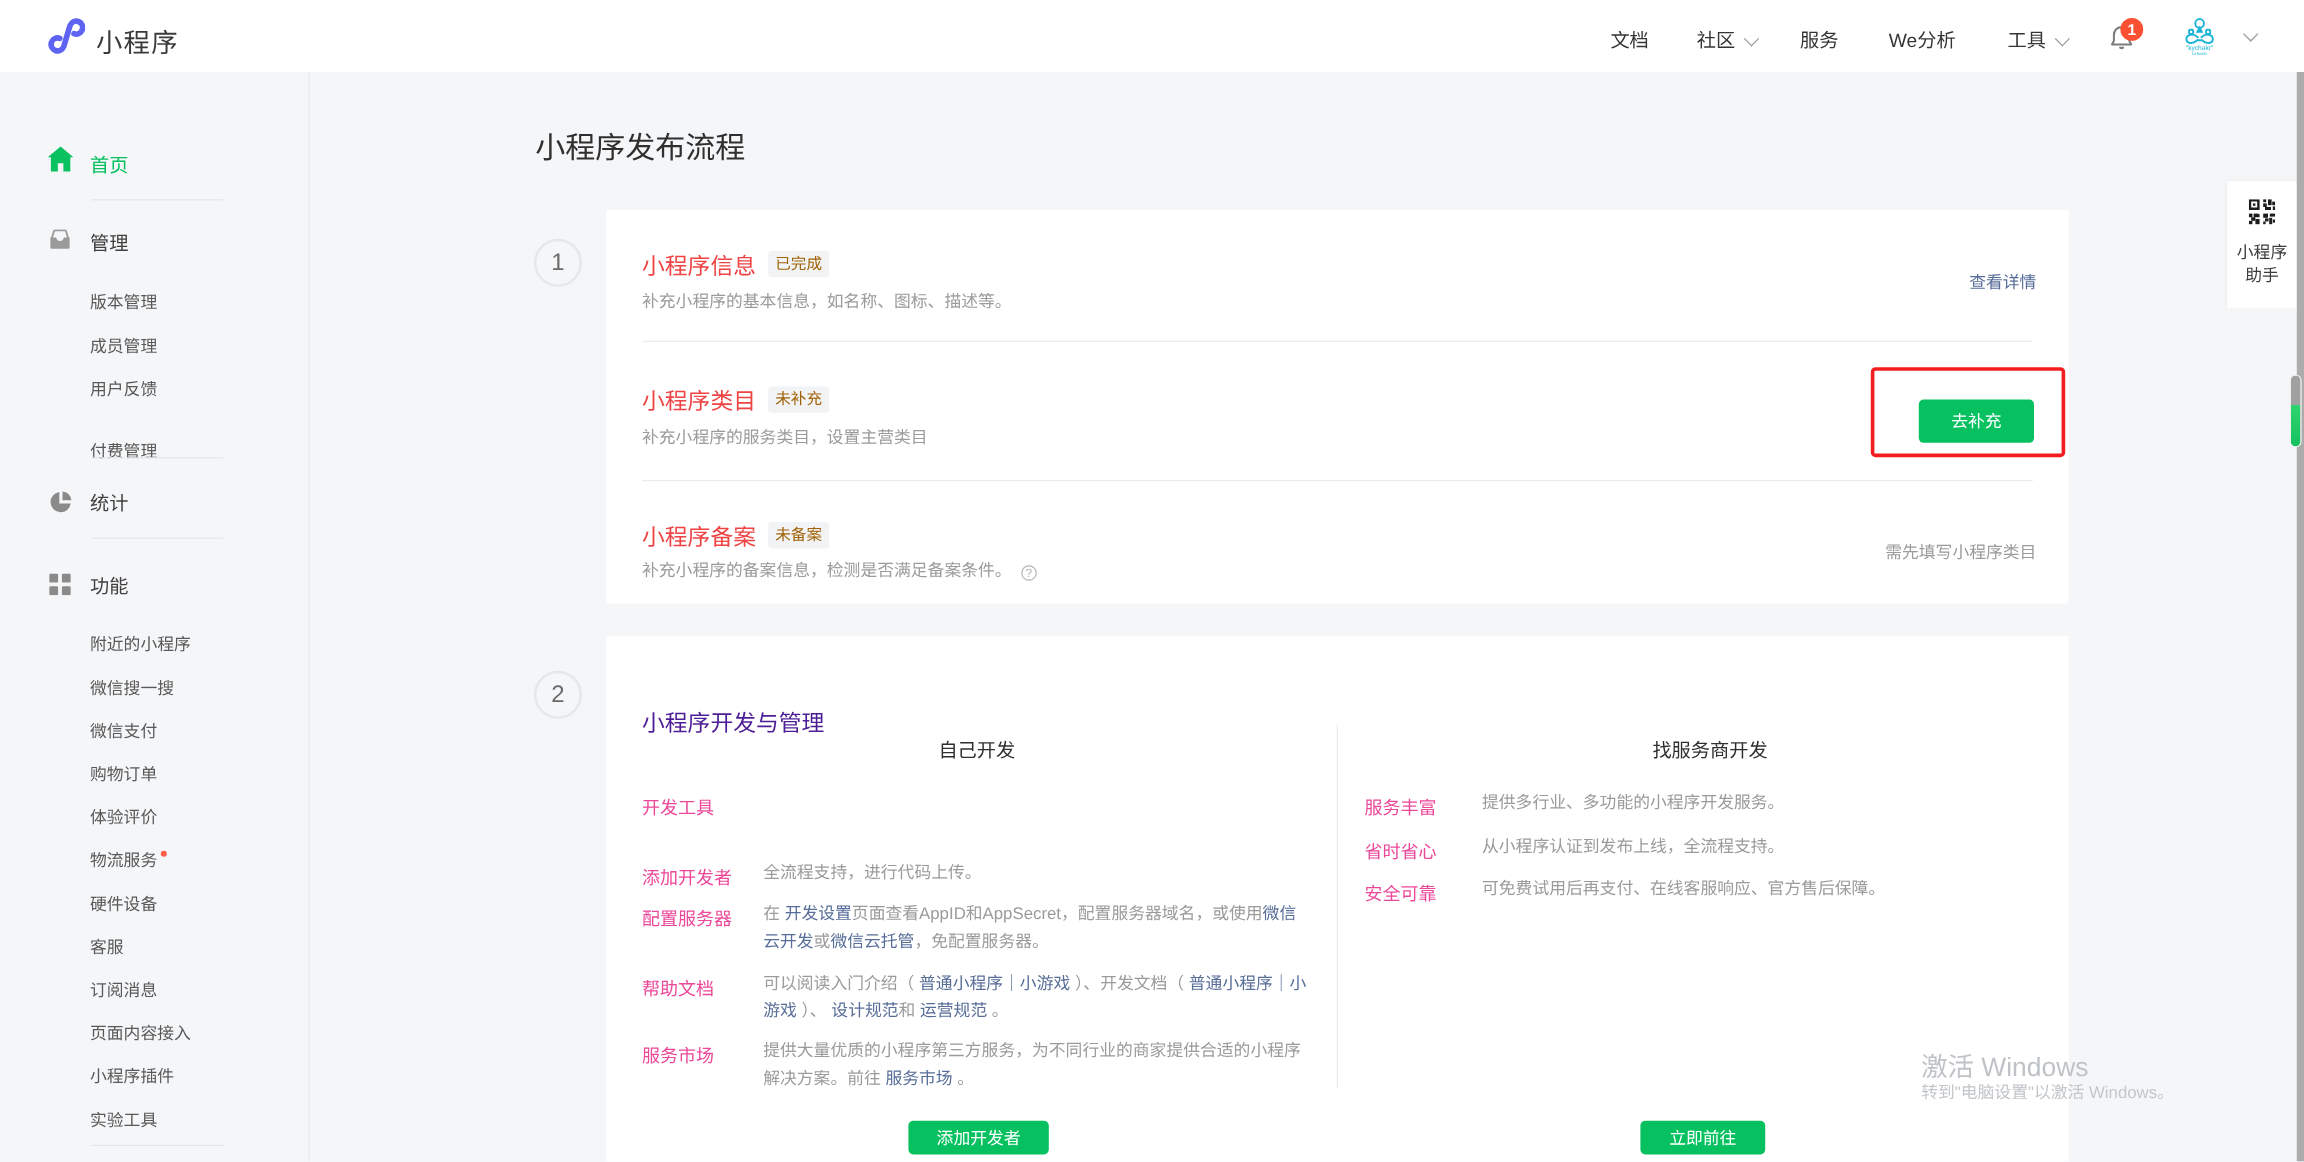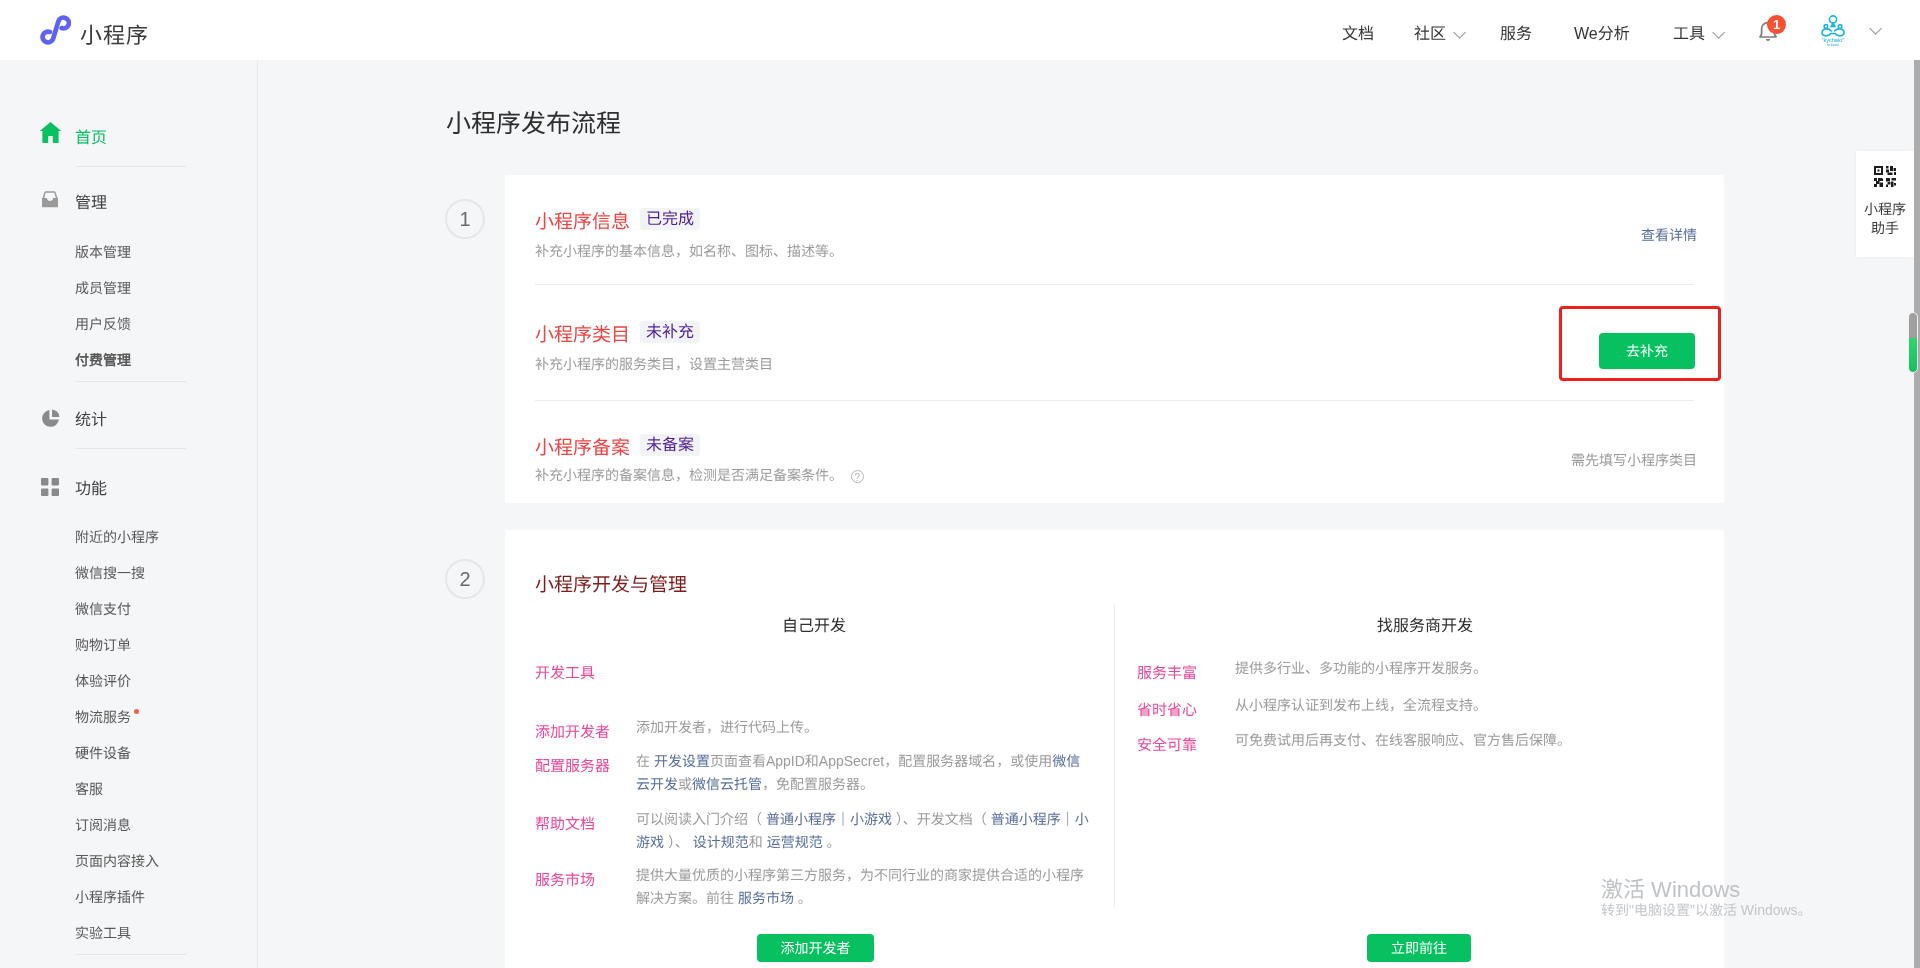--- a/index.html
+++ b/index.html
@@ -18,21 +18,21 @@
 #sidebarline { position:absolute; left:257px; top:60px; width:1px; height:908px; background:#e7e8ea; }
 .side-main { position:absolute; left:75px; font-size:16px; color:#3f3f3f; }
 .side-sub { position:absolute; left:75px; font-size:14px; color:#595959; }
 .side-ico { position:absolute; left:42px; }
 .side-div { position:absolute; left:76px; width:110px; height:1px; background:#e4e5e8; }
 
 
 .card { position:absolute; left:505px; width:1219px; background:#fff; border-radius:2px; }
 .stepnum { position:absolute; left:445px; width:40px; height:40px; border:2px solid #e4e7eb; border-radius:50%; background:#f5f6f8; color:#6a6a6a; font-size:20px; text-align:center; line-height:36px; }
 .sec-title { font-size:19px; color:#ef4444; }
-.tag { display:inline-block; margin-left:10px; font-size:16px; color:#4c1d95; background:#f2f3f5; padding:3px 6px; line-height:16px; border-radius:3px; position:relative; top:-4px; }
+.tag { display:inline-block; margin-left:10px; font-size:13px; color:#a16207; background:#f2f3f5; padding:3px 6px; line-height:16px; border-radius:3px; position:relative; top:-4px; }
 .desc { font-size:14px; color:#9b9b9b; }
 .h-div { position:absolute; left:30px; width:1159px; height:1px; background:#ececec; }
 .link { color:#586e99; text-decoration:none; }
 .btn { position:absolute; background:#07c160; color:#fff; font-size:14px; text-align:center; border-radius:4px; }
 
 
 .lab { position:absolute; font-size:15px; color:#ec4899; }
 .dtext { position:absolute; font-size:14px; color:#9b9b9b; line-height:23px; }
 
 
@@ -87,21 +87,21 @@
 <div class="side-main" style="top:124px;color:#07c160;">首页</div>
 <div class="side-div" style="top:166px;"></div>
 <svg class="side-ico" style="left:41px;top:191px;" width="18" height="17" viewBox="0 0 18 17">
   <path d="M2.2 7.5 L4 1.6 Q4.2 0.9 5 0.9 L13 0.9 Q13.8 0.9 14 1.6 L15.8 7.5" fill="none" stroke="#9a9a9a" stroke-width="1.5"></path>
   <path d="M1 7 H5.9 Q6.2 9.9 9 9.9 Q11.8 9.9 12.1 7 H17 V15.4 Q17 16.3 16.1 16.3 H1.9 Q1 16.3 1 15.4 Z" fill="#9a9a9a"></path>
 </svg>
 <div class="side-main" style="top:189px;">管理</div>
 <div class="side-sub" style="top:241px;">版本管理</div>
 <div class="side-sub" style="top:277px;">成员管理</div>
 <div class="side-sub" style="top:313px;">用户反馈</div>
-<div class="side-sub" style="top:349px;font-weight:bold;">付费管理</div>
+<div class="side-sub" style="top:365px;">付费管理</div>
 <div class="side-div" style="top:381px;"></div>
 <svg class="side-ico" style="left:41px;top:409px;" width="19" height="19" viewBox="0 0 18 18">
   <path d="M8 1 A8 8 0 1 0 17 10 L8 10 Z" fill="#8a8a8a"></path>
   <path d="M10.5 0.5 L10.5 7.5 L17.5 7.5 A7.5 7.5 0 0 0 10.5 0.5 Z" fill="#8a8a8a"></path>
 </svg>
 <div class="side-main" style="top:406px;">统计</div>
 <div class="side-div" style="top:448px;"></div>
 <svg class="side-ico" style="left:41px;top:478px;" width="18" height="18" viewBox="0 0 17 17">
   <g fill="#8a8a8a">
     <rect x="0" y="0" width="7" height="7" rx="1"></rect>
@@ -141,29 +141,29 @@
   <div class="h-div" style="top:225px;"></div>
 
   <div class="abs" style="left:30px;top:257px;"><span class="sec-title">小程序备案</span><span class="tag">未备案</span></div>
   <div class="desc abs" style="left:30px;top:289px;">补充小程序的备案信息，检测是否满足备案条件。
     <span style="display:inline-block;width:13px;height:13px;border:1px solid #b4b4b4;border-radius:50%;font-size:10px;line-height:13px;text-align:center;color:#b4b4b4;vertical-align:-1px;margin-left:4px;">?</span></div>
   <div class="desc abs" style="right:27px;top:274px;">需先填写小程序类目</div>
 </div>
 
 <div class="stepnum" style="top:559px;">2</div>
 <div class="card" style="top:530px;height:450px;">
-  <div class="abs" style="left:30px;top:39px;font-size:19px;color:#7f1d1d;">小程序开发与管理</div>
+  <div class="abs" style="left:30px;top:57px;font-size:19px;color:#4c1d95;">小程序开发与管理</div>
   <div class="abs" style="left:639px;top:82px;width:562px;text-align:center;font-size:16px;color:#2f2f2f;">找服务商开发</div>
   <div class="abs" style="left:30px;top:82px;width:558px;text-align:center;font-size:16px;color:#2f2f2f;">自己开发</div>
   <div class="abs" style="left:609px;top:74px;width:1px;height:303px;background:#ececec;"></div>
 
   <div class="lab" style="left:30px;top:131px;">开发工具</div>
 
   <div class="lab" style="left:30px;top:190px;">添加开发者</div>
-  <div class="dtext" style="left:131px;top:186px;width:492px;">添加开发者，进行代码上传。</div>
+  <div class="dtext" style="left:131px;top:186px;width:492px;">全流程支持，进行代码上传。</div>
 
   <div class="lab" style="left:30px;top:224px;">配置服务器</div>
   <div class="dtext" style="left:131px;top:220px;width:492px;">在 <a class="link">开发设置</a>页面查看AppID和AppSecret，配置服务器域名，或使用<a class="link">微信<br>云开发</a>或<a class="link">微信云托管</a>，免配置服务器。</div>
 
   <div class="lab" style="left:30px;top:282px;">帮助文档</div>
   <div class="dtext" style="left:131px;top:278px;width:492px;">可以阅读入门介绍（ <a class="link">普通小程序｜小游戏</a> ）、开发文档（ <a class="link">普通小程序｜小<br>游戏</a> ）、 <a class="link">设计规范</a>和 <a class="link">运营规范</a> 。</div>
 
   <div class="lab" style="left:30px;top:338px;">服务市场</div>
   <div class="dtext" style="left:131px;top:334px;width:492px;">提供大量优质的小程序第三方服务，为不同行业的商家提供合适的小程序<br>解决方案。前往 <a class="link">服务市场</a> 。</div>
 

